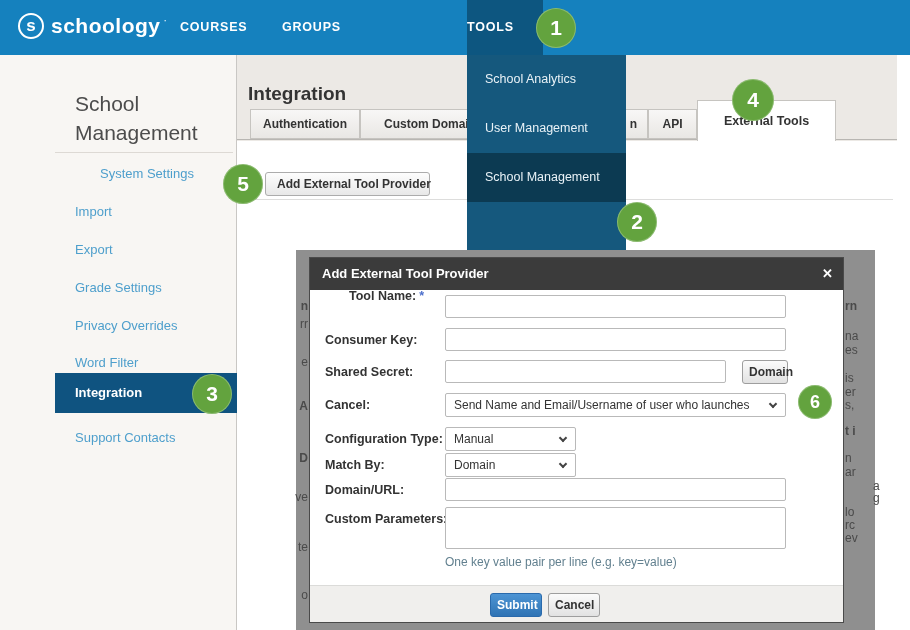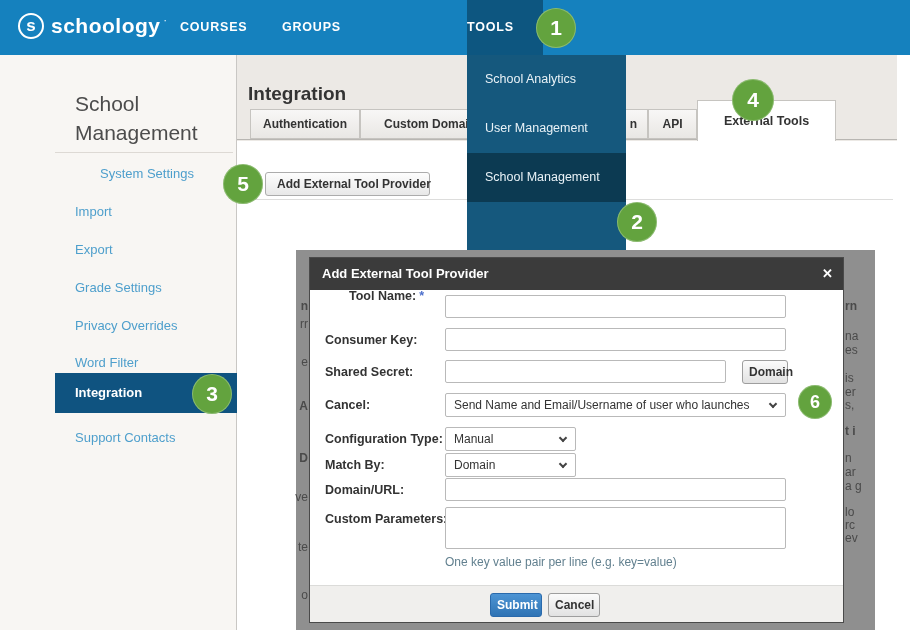--- a/index.html
+++ b/index.html
@@ -168,21 +168,21 @@
     <div class="backdrop-right">
         <span class="frag b" style="top: 50px;">rn</span>
         <span class="frag" style="top: 80px;">na</span>
         <span class="frag" style="top: 94px;">es</span>
         <span class="frag" style="top: 122px;">is</span>
         <span class="frag" style="top: 136px;">er</span>
         <span class="frag" style="top: 149px;">s,</span>
         <span class="frag b" style="top: 175px;">t i</span>
         <span class="frag" style="top: 202px;">n</span>
         <span class="frag" style="top: 216px;">ar</span>
-        <span class="frag" style="top: 230px;">a g</span>
+        <span class="frag" style="top: 230px; padding-left: 28px;">a g</span>
         <span class="frag" style="top: 256px;">lo</span>
         <span class="frag" style="top: 269px;">rc</span>
         <span class="frag" style="top: 282px;">ev</span>
       </div>
   </div>
 
   <section class="modal">
     <div class="modal-head">Add External Tool Provider</div>
     <span class="modal-x">✕</span>
 

